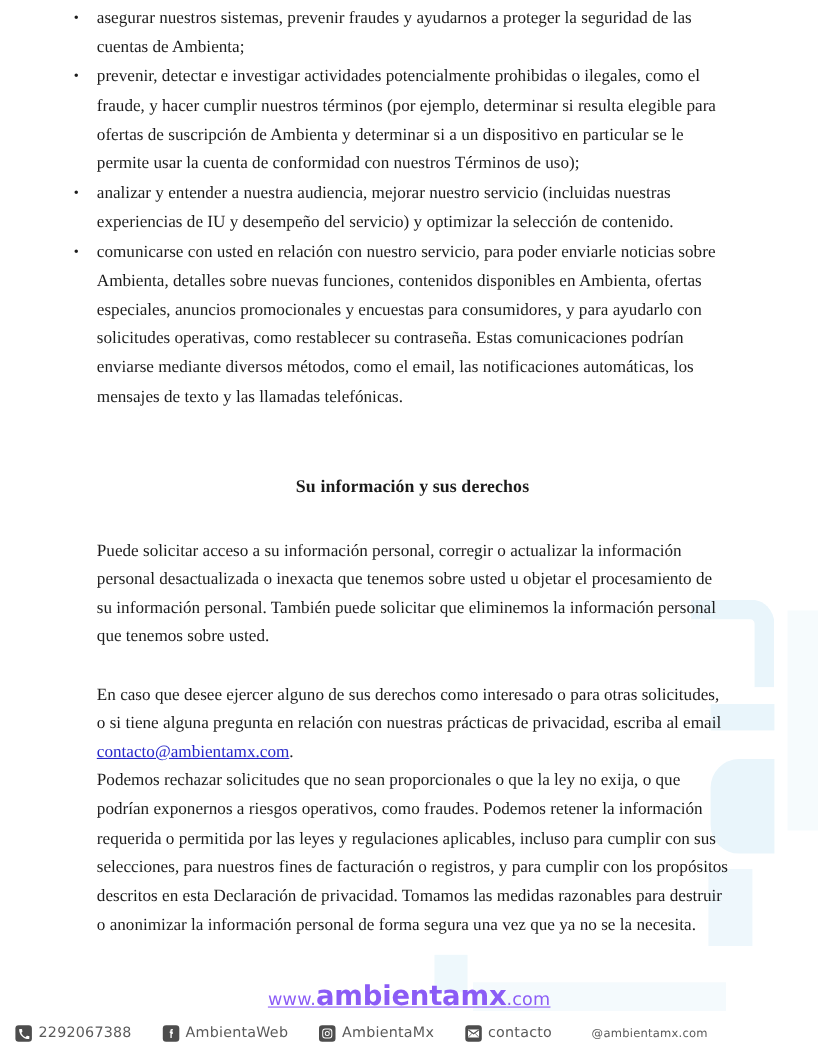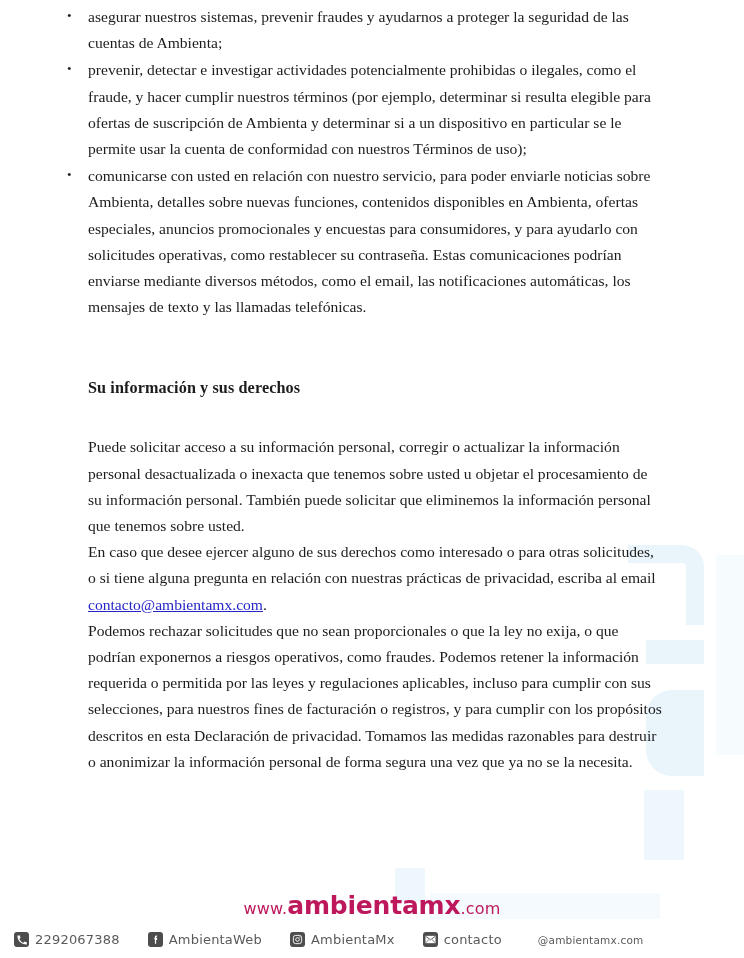--- a/index.html
+++ b/index.html
@@ -71,20 +71,21 @@
     color: #1c1c1c;
   }
 
   h2.section-heading {
     font-size: 16.2px;
     font-weight: bold;
     margin: 0;
     padding: 0;
     line-height: 24px;
     letter-spacing: 0.1px;
+    text-align: center;
   }
 
   p.body-par {
     font-size: 15.6px;
     line-height: 26.2px;
     margin: 0;
     padding: 0;
   }
 
   a.email-link {
@@ -96,23 +97,24 @@
   .footer {
     position: absolute;
     left: 0;
     top: 893px;
     width: 744px;
     z-index: 2;
     text-align: center;
     font-family: "DejaVu Sans", "Liberation Sans", sans-serif;
   }
   .site-url {
-    color: #be185d;
+    color: #8b5cf6;
     white-space: nowrap;
     line-height: 1;
+    text-decoration: underline;
   }
   .site-url .small { font-size: 16px; letter-spacing: 0.2px; }
   .site-url .big   { font-size: 25px; font-weight: 600; letter-spacing: -0.2px; }
 
   .contact-row {
     margin-top: 14px;
     display: flex;
     justify-content: flex-start;
     align-items: center;
     gap: 0px;
@@ -158,29 +160,32 @@
   <div class="content">
 
     <ul class="bullets" style="margin-top:4px;">
       <li>
         <span>asegurar nuestros sistemas, prevenir fraudes y ayudarnos a proteger la seguridad de las cuentas de Ambienta;</span>
       </li>
       <li>
         <span>prevenir, detectar e investigar actividades potencialmente prohibidas o ilegales, como el fraude, y hacer cumplir nuestros términos (por ejemplo, determinar si resulta elegible para ofertas de suscripción de Ambienta y determinar si a un dispositivo en particular se le permite usar la cuenta de conformidad con nuestros Términos de uso);</span>
       </li>
       <li>
+        <span>analizar y entender a nuestra audiencia, mejorar nuestro servicio (incluidas nuestras experiencias de IU y desempeño del servicio) y optimizar la selección de contenido.</span>
+      </li>
+      <li>
         <span>comunicarse con usted en relación con nuestro servicio, para poder enviarle noticias sobre Ambienta, detalles sobre nuevas funciones, contenidos disponibles en Ambienta, ofertas especiales, anuncios promocionales y encuestas para consumidores, y para ayudarlo con solicitudes operativas, como restablecer su contraseña. Estas comunicaciones podrían enviarse mediante diversos métodos, como el email, las notificaciones automáticas, los mensajes de texto y las llamadas telefónicas.</span>
       </li>
     </ul>
 
     <h2 class="section-heading" style="margin-top:56px; padding-left:26px;">Su información y sus derechos</h2>
 
     <p class="body-par" style="margin-top:34px; padding-left:26px;">Puede solicitar acceso a su información personal, corregir o actualizar la información personal desactualizada o inexacta que tenemos sobre usted u objetar el procesamiento de su información personal. También puede solicitar que eliminemos la información personal que tenemos sobre usted.</p>
 
-    <p class="body-par" style="padding-left:26px;">
+    <p class="body-par" style="margin-top:26px; padding-left:26px;">
       <span>En caso que desee ejercer alguno de sus derechos como interesado o para otras solicitudes, o si tiene alguna pregunta en relación con nuestras prácticas de privacidad, escriba al email </span><a class="email-link" href="#">contacto@ambientamx.com</a><span>.</span>
     </p>
 
     <p class="body-par" style="margin-top:0px; padding-left:26px;">Podemos rechazar solicitudes que no sean proporcionales o que la ley no exija, o que podrían exponernos a riesgos operativos, como fraudes. Podemos retener la información requerida o permitida por las leyes y regulaciones aplicables, incluso para cumplir con sus selecciones, para nuestros fines de facturación o registros, y para cumplir con los propósitos descritos en esta Declaración de privacidad. Tomamos las medidas razonables para destruir o anonimizar la información personal de forma segura una vez que ya no se la necesita.</p>
 
   </div>
 </div>
 
 <div class="footer">
 

